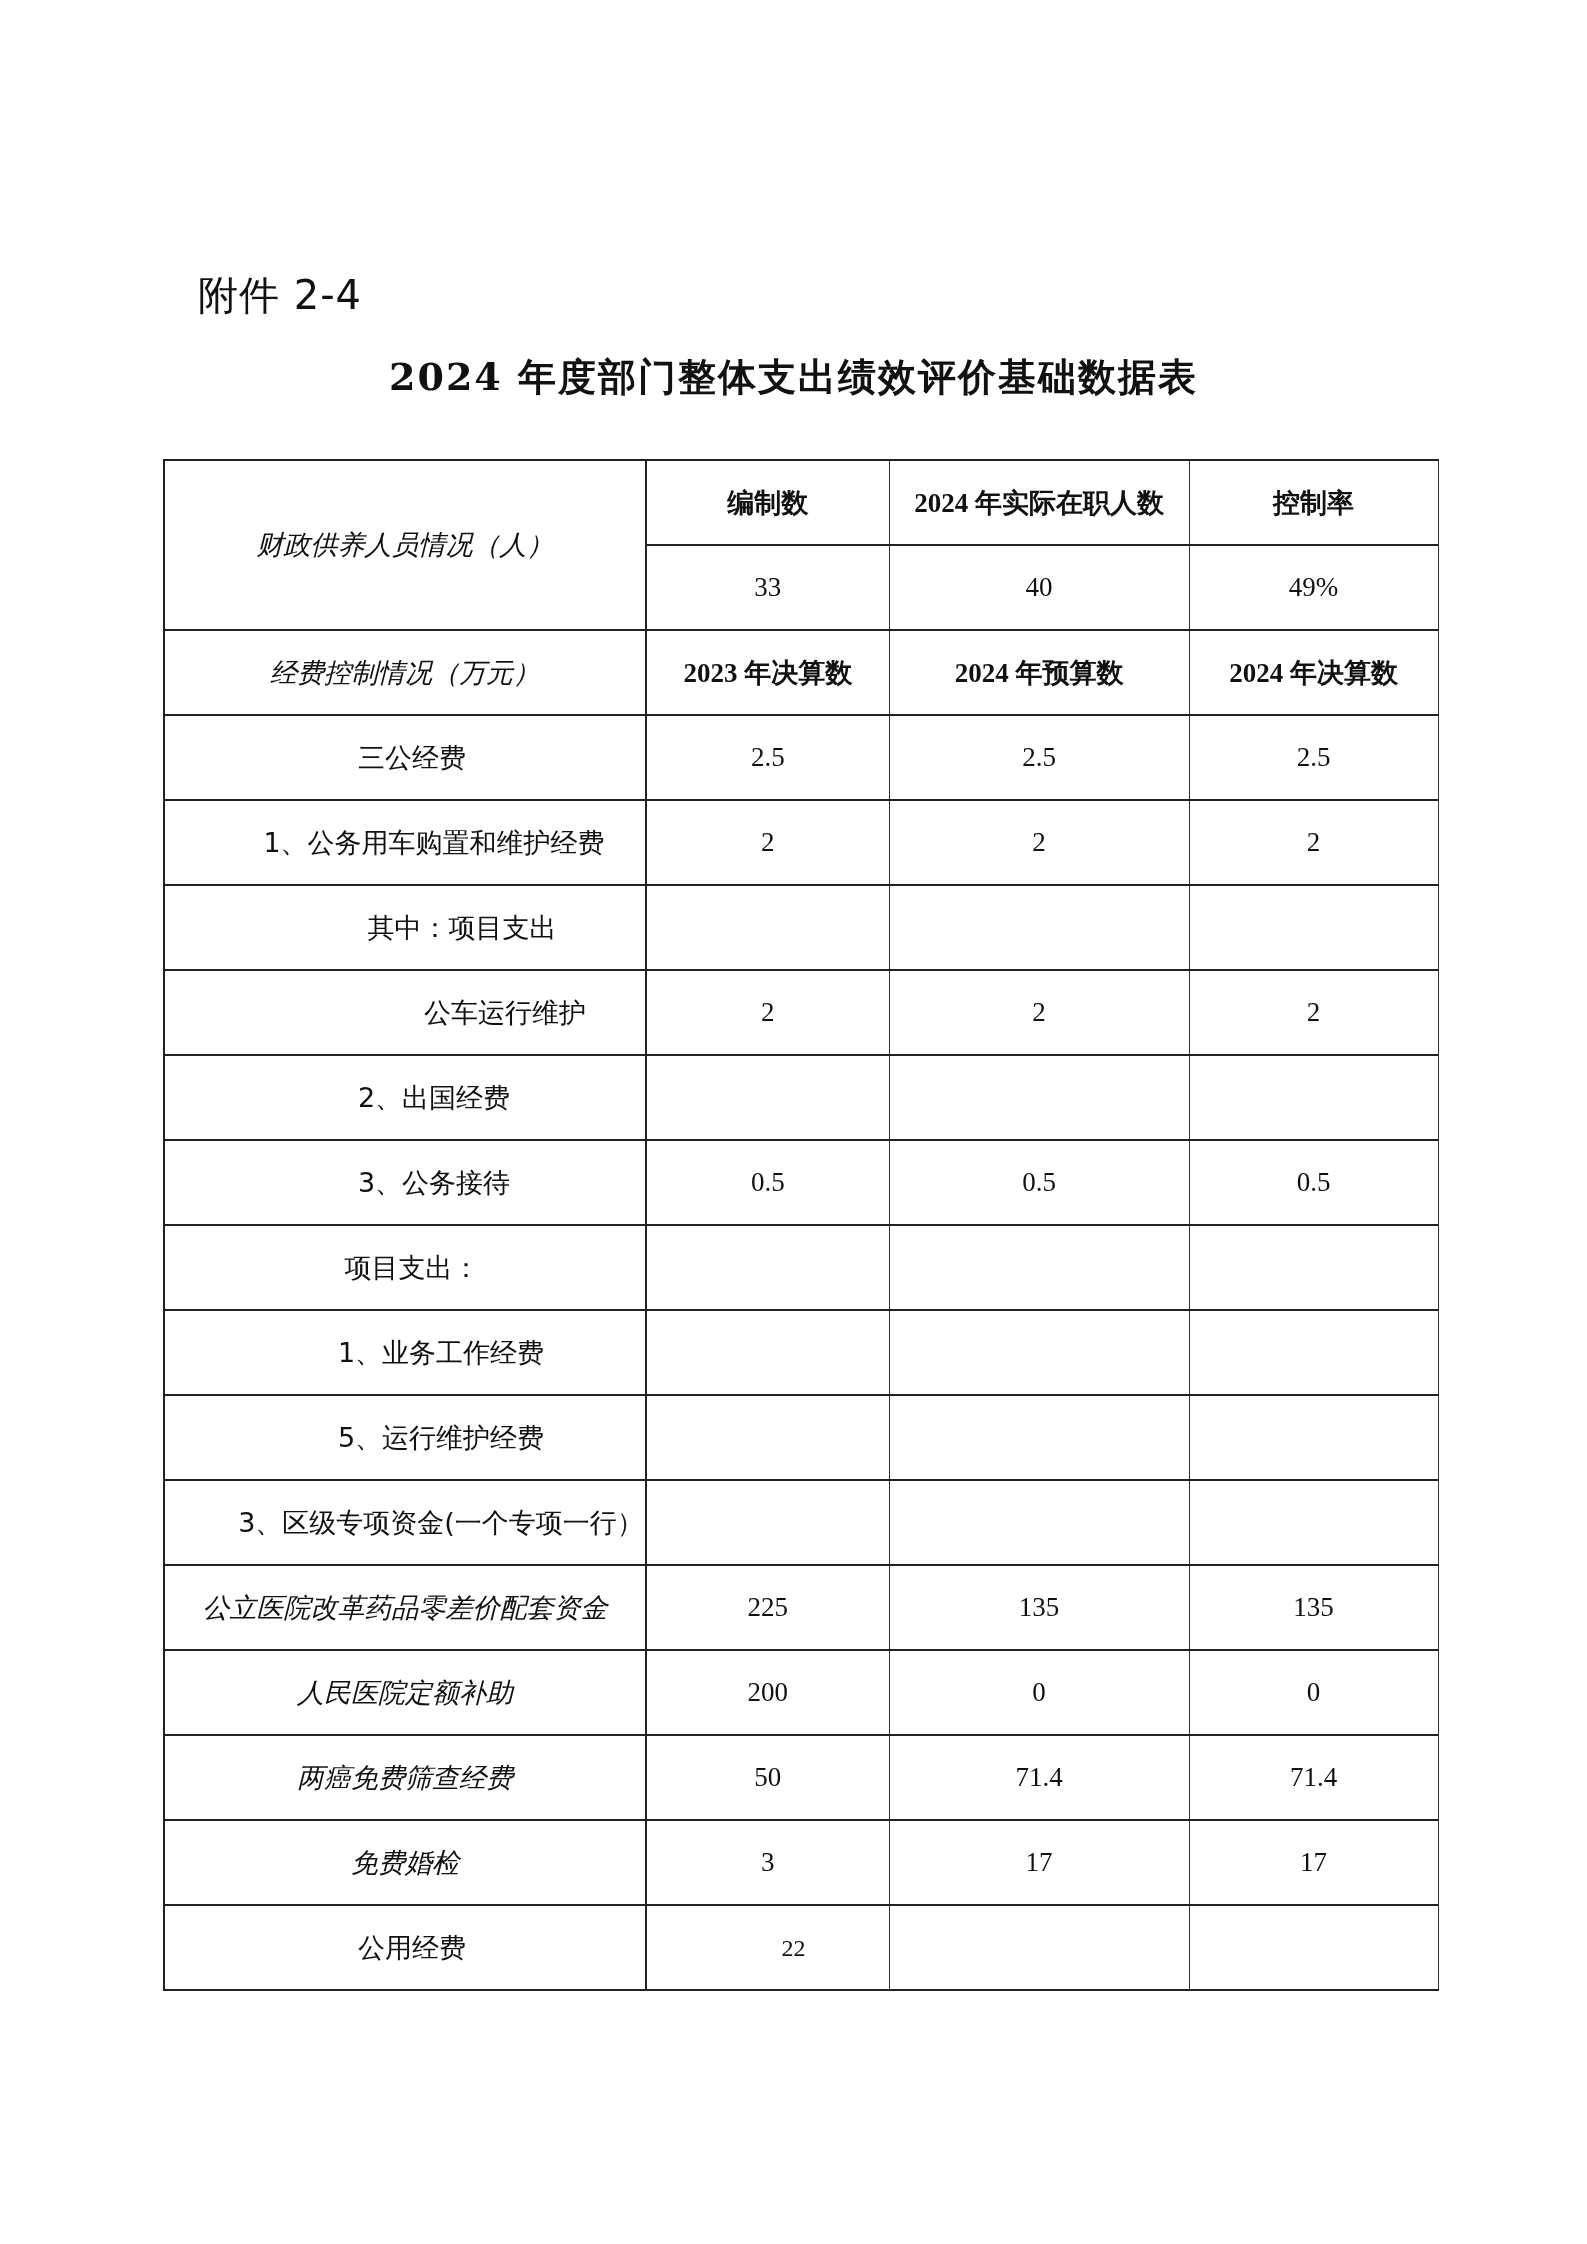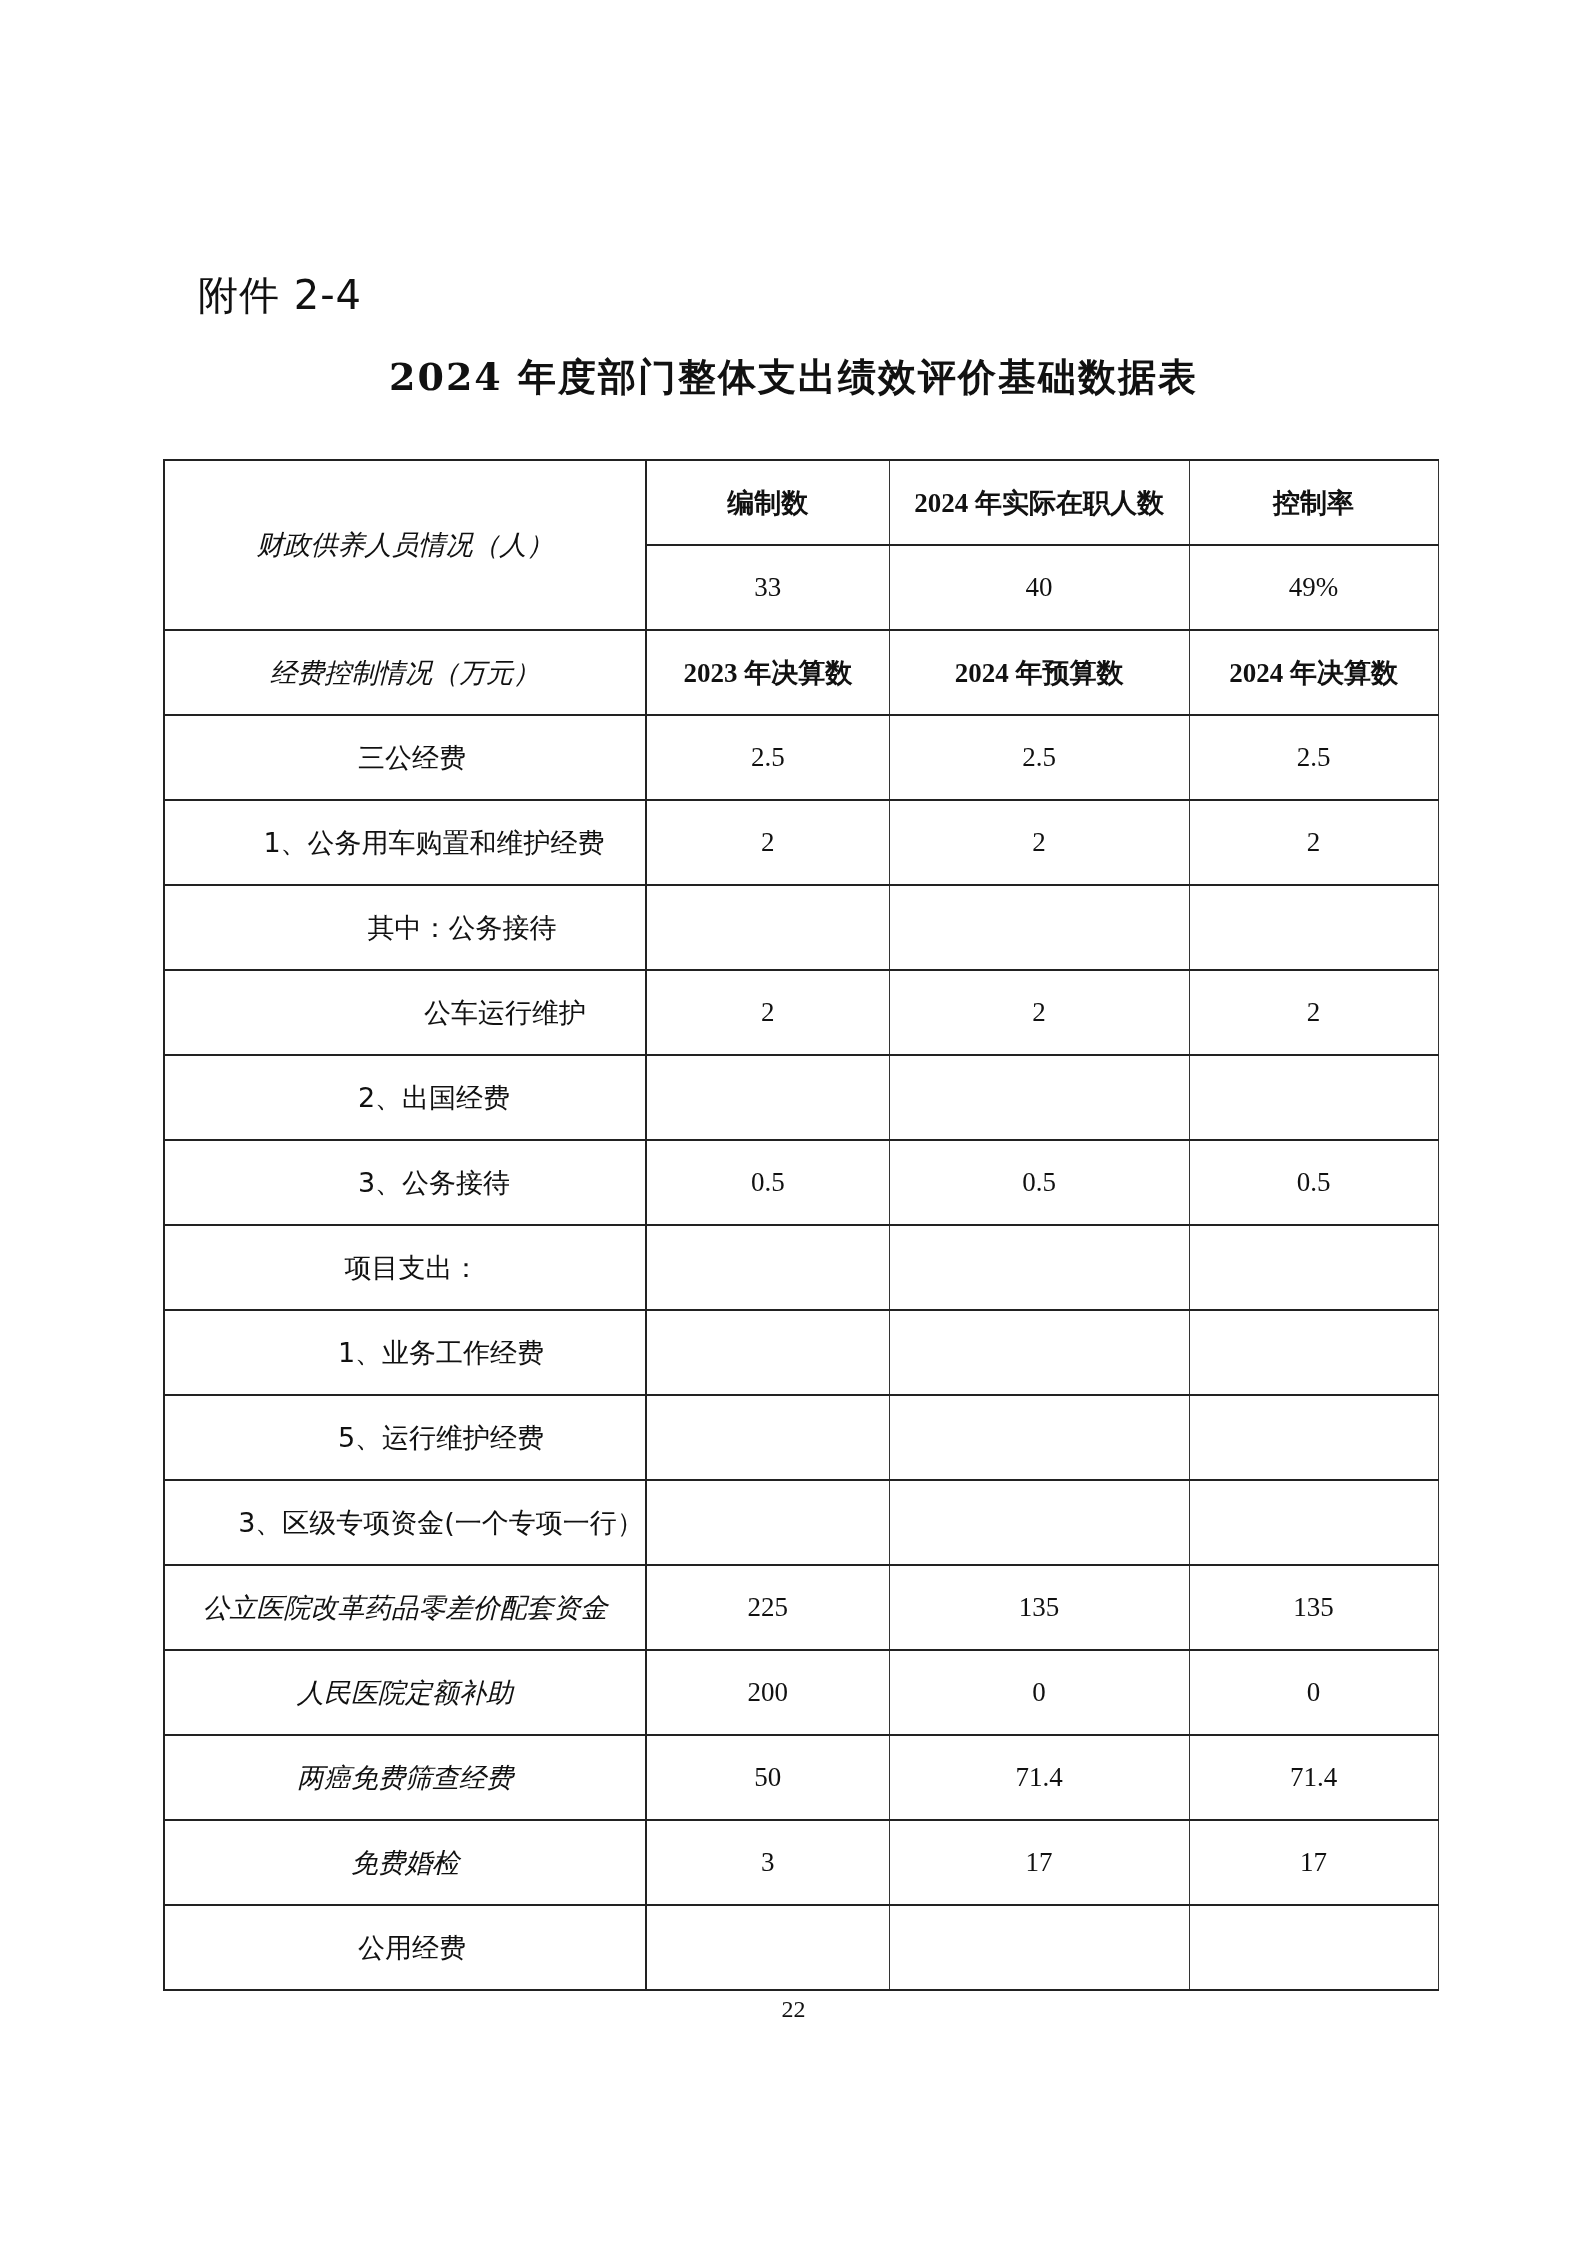--- a/index.html
+++ b/index.html
@@ -29,21 +29,21 @@
   td.bold { font-weight: bold; font-family: "Liberation Serif", "DejaVu Serif", serif; font-size: 27px; }
   td.lbl { text-align: left; font-family: "DejaVu Sans", "Liberation Sans", sans-serif; }
   td.lbl-c { text-align: center; font-family: "DejaVu Sans", "Liberation Sans", sans-serif; font-style: italic; }
   td.num { font-family: "Liberation Serif", "DejaVu Serif", serif; }
   .ind0 { padding-left: 14px !important; }
   .ind1 { padding-left: 58px !important; }
   .ind2 { padding-left: 114px !important; }
   .ind3 { padding-left: 200px !important; margin-left: 32px; }
   .ind1b { padding-left: 72px !important; margin-left: 27px; }
   .page-num {
-    position: absolute; left: 0; width: 1587px; top: 1996px; text-align: center;
+    position: absolute; left: 0; width: 1587px; top: 1935px; text-align: center;
     font-family: "Liberation Serif", "DejaVu Serif", serif; font-size: 24px;
   }
 </style>
 </head>
 <body>
 
 <div class="attachment">附件 2-4</div>
 <div class="title">2024 年度部门整体支出绩效评价基础数据表</div>
 
 <table class="data">
@@ -78,21 +78,21 @@
     <td class="num thin">2.5</td>
     <td class="num thin">2.5</td>
   </tr>
   <tr>
     <td class="lbl ind1">1、公务用车购置和维护经费</td>
     <td class="num thin">2</td>
     <td class="num thin">2</td>
     <td class="num thin">2</td>
   </tr>
   <tr>
-    <td class="lbl ind2">其中：公务接待</td>
+    <td class="lbl ind2">其中：项目支出</td>
     <td class="num thin"></td>
     <td class="num thin"></td>
     <td class="num thin"></td>
   </tr>
   <tr>
     <td class="lbl ind3">公车运行维护</td>
     <td class="num thin">2</td>
     <td class="num thin">2</td>
     <td class="num thin">2</td>
   </tr>

